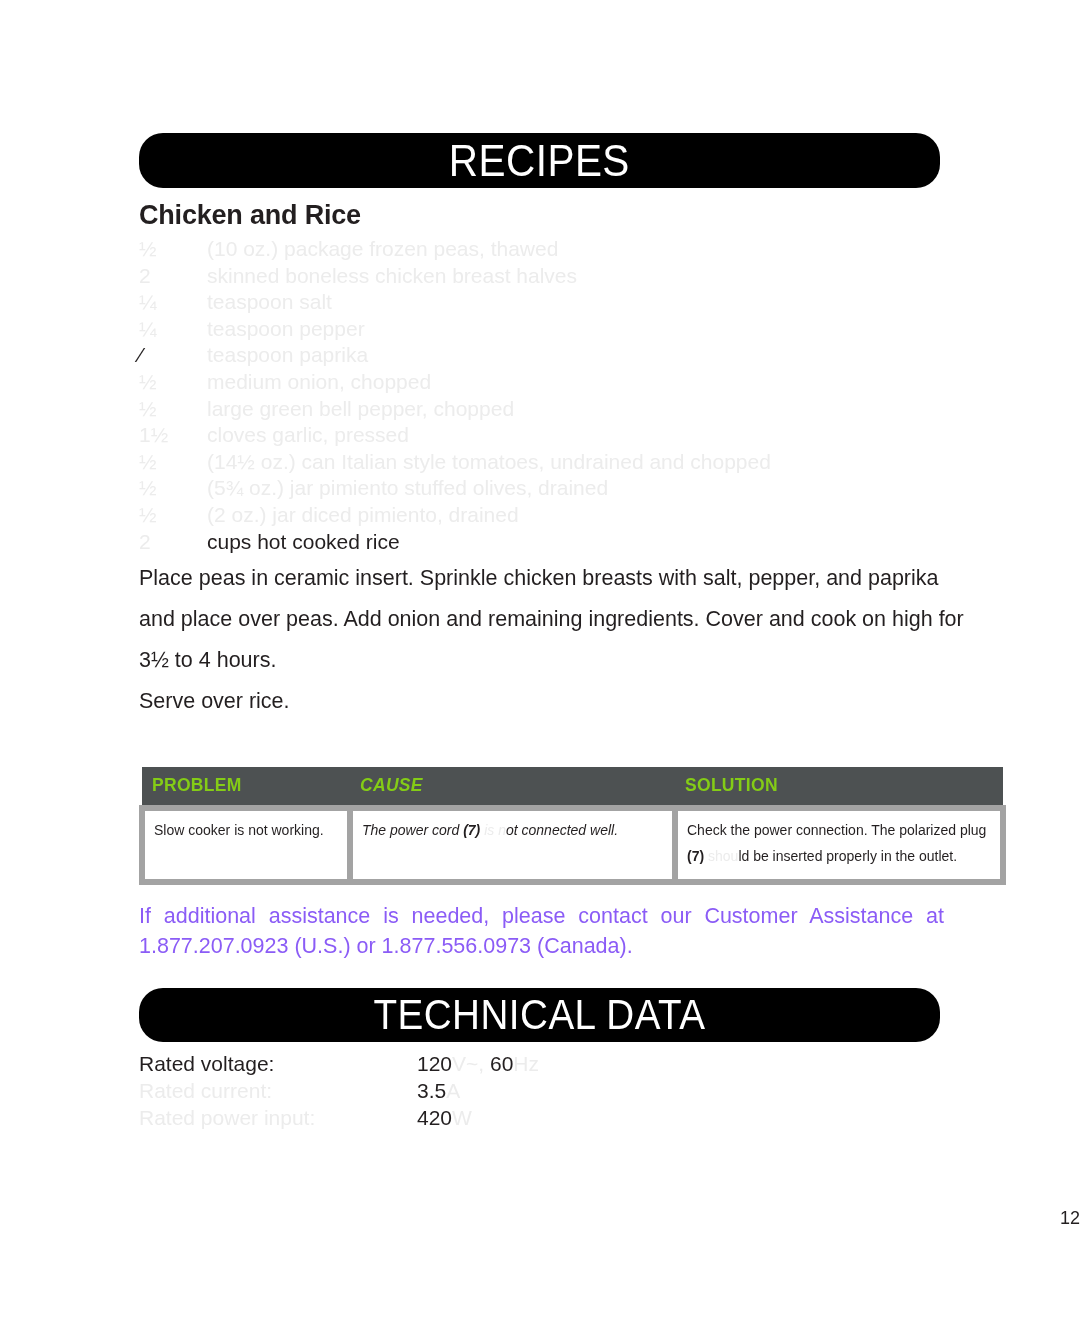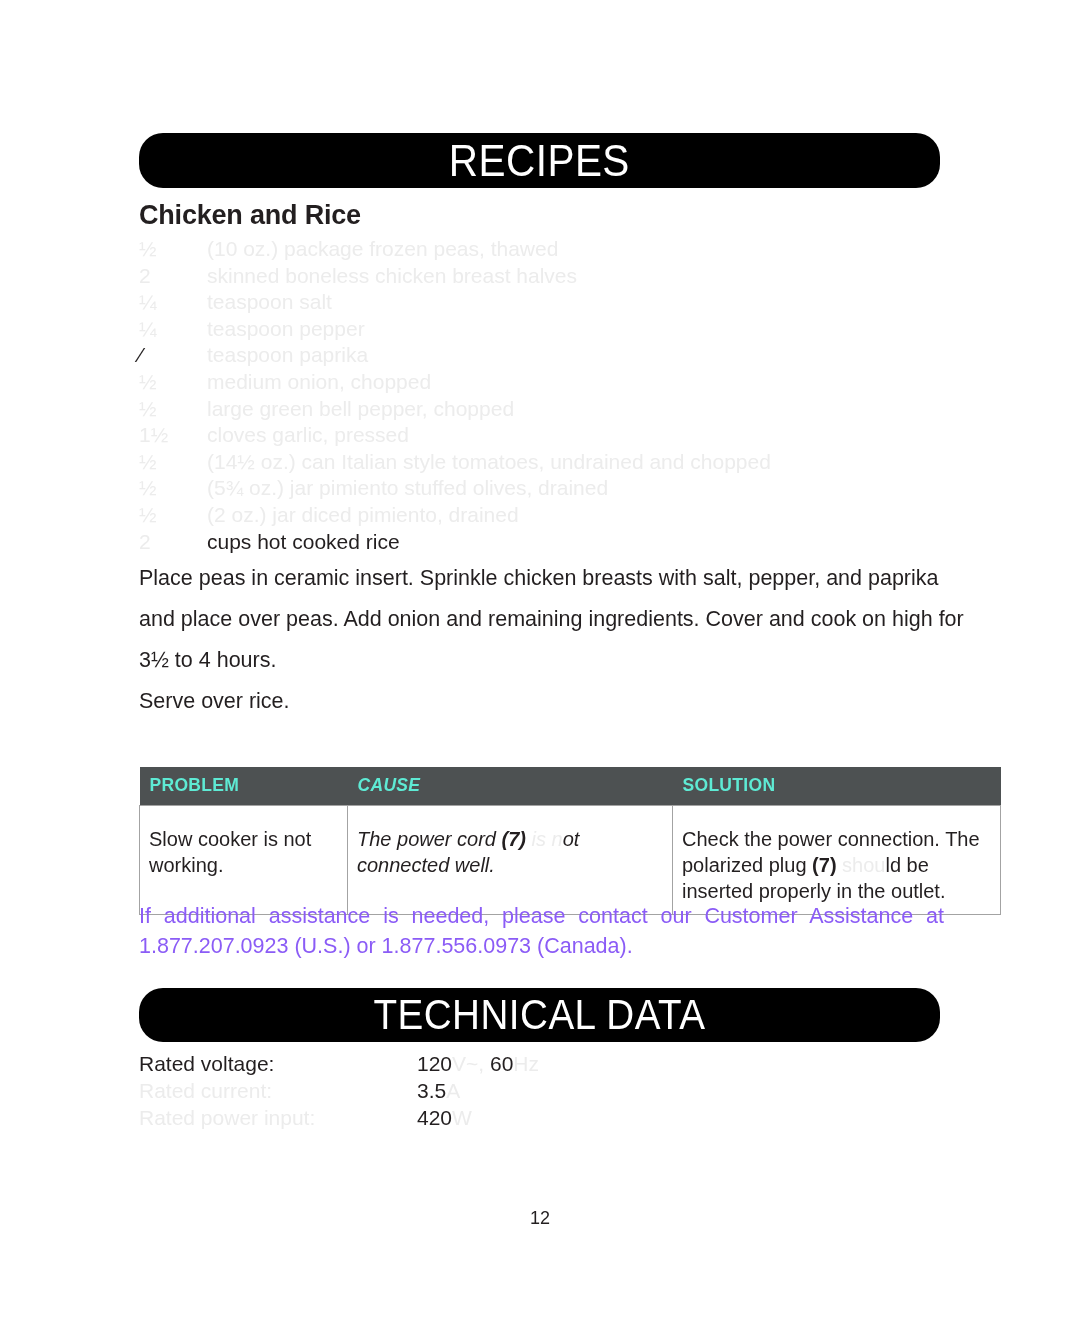--- a/index.html
+++ b/index.html
@@ -103,34 +103,34 @@
     position: absolute;
     left: 139px;
     top: 767px;
     width: 801px;
     border-collapse: collapse;
     table-layout: fixed;
     font-size: 20px;
   }
   #ts-table thead th {
     background: #4d5152;
-    color: #5eead4;
+    color: #84cc16;
     text-align: left;
     font-weight: 700;
     font-size: 17.5px;
     letter-spacing: 0.3px;
     padding: 8px 10px 9px 10px;
     border: none;
   }
   #ts-table tbody td {
-    border: 1px solid #a3a3a3;
+    border: 6px solid #a3a3a3;
     vertical-align: top;
-    padding: 20px 9px 10px 9px;
+    padding: 6px 9px 10px 9px;
     line-height: 26px;
-    font-size: 20px;
+    font-size: 14px;
     color: #231f20;
     background: #ffffff;
   }
   .col-problem  { width: 188px; }
   .col-cause    { width: 305px; font-style: italic; }
   .col-solution { width: 308px; }
 
   .ref { font-weight: 700; }
 
   
@@ -163,21 +163,21 @@
   .tech-row { display: flex; height: 27px; }
   .tech-label { width: 278px; flex: 0 0 278px; }
   .tech-value { flex: 1 1 auto; white-space: pre; }
 
   
   #page-number {
     position: absolute;
     left: 0;
     top: 1208px;
     width: 1080px;
-    text-align: center;
+    text-align: right;
     font-size: 18px;
     color: #231f20;
   }
 </style>
 </head>
 <body>
 
 <div class="page">
 
   <div class="banner" id="banner-recipes">

